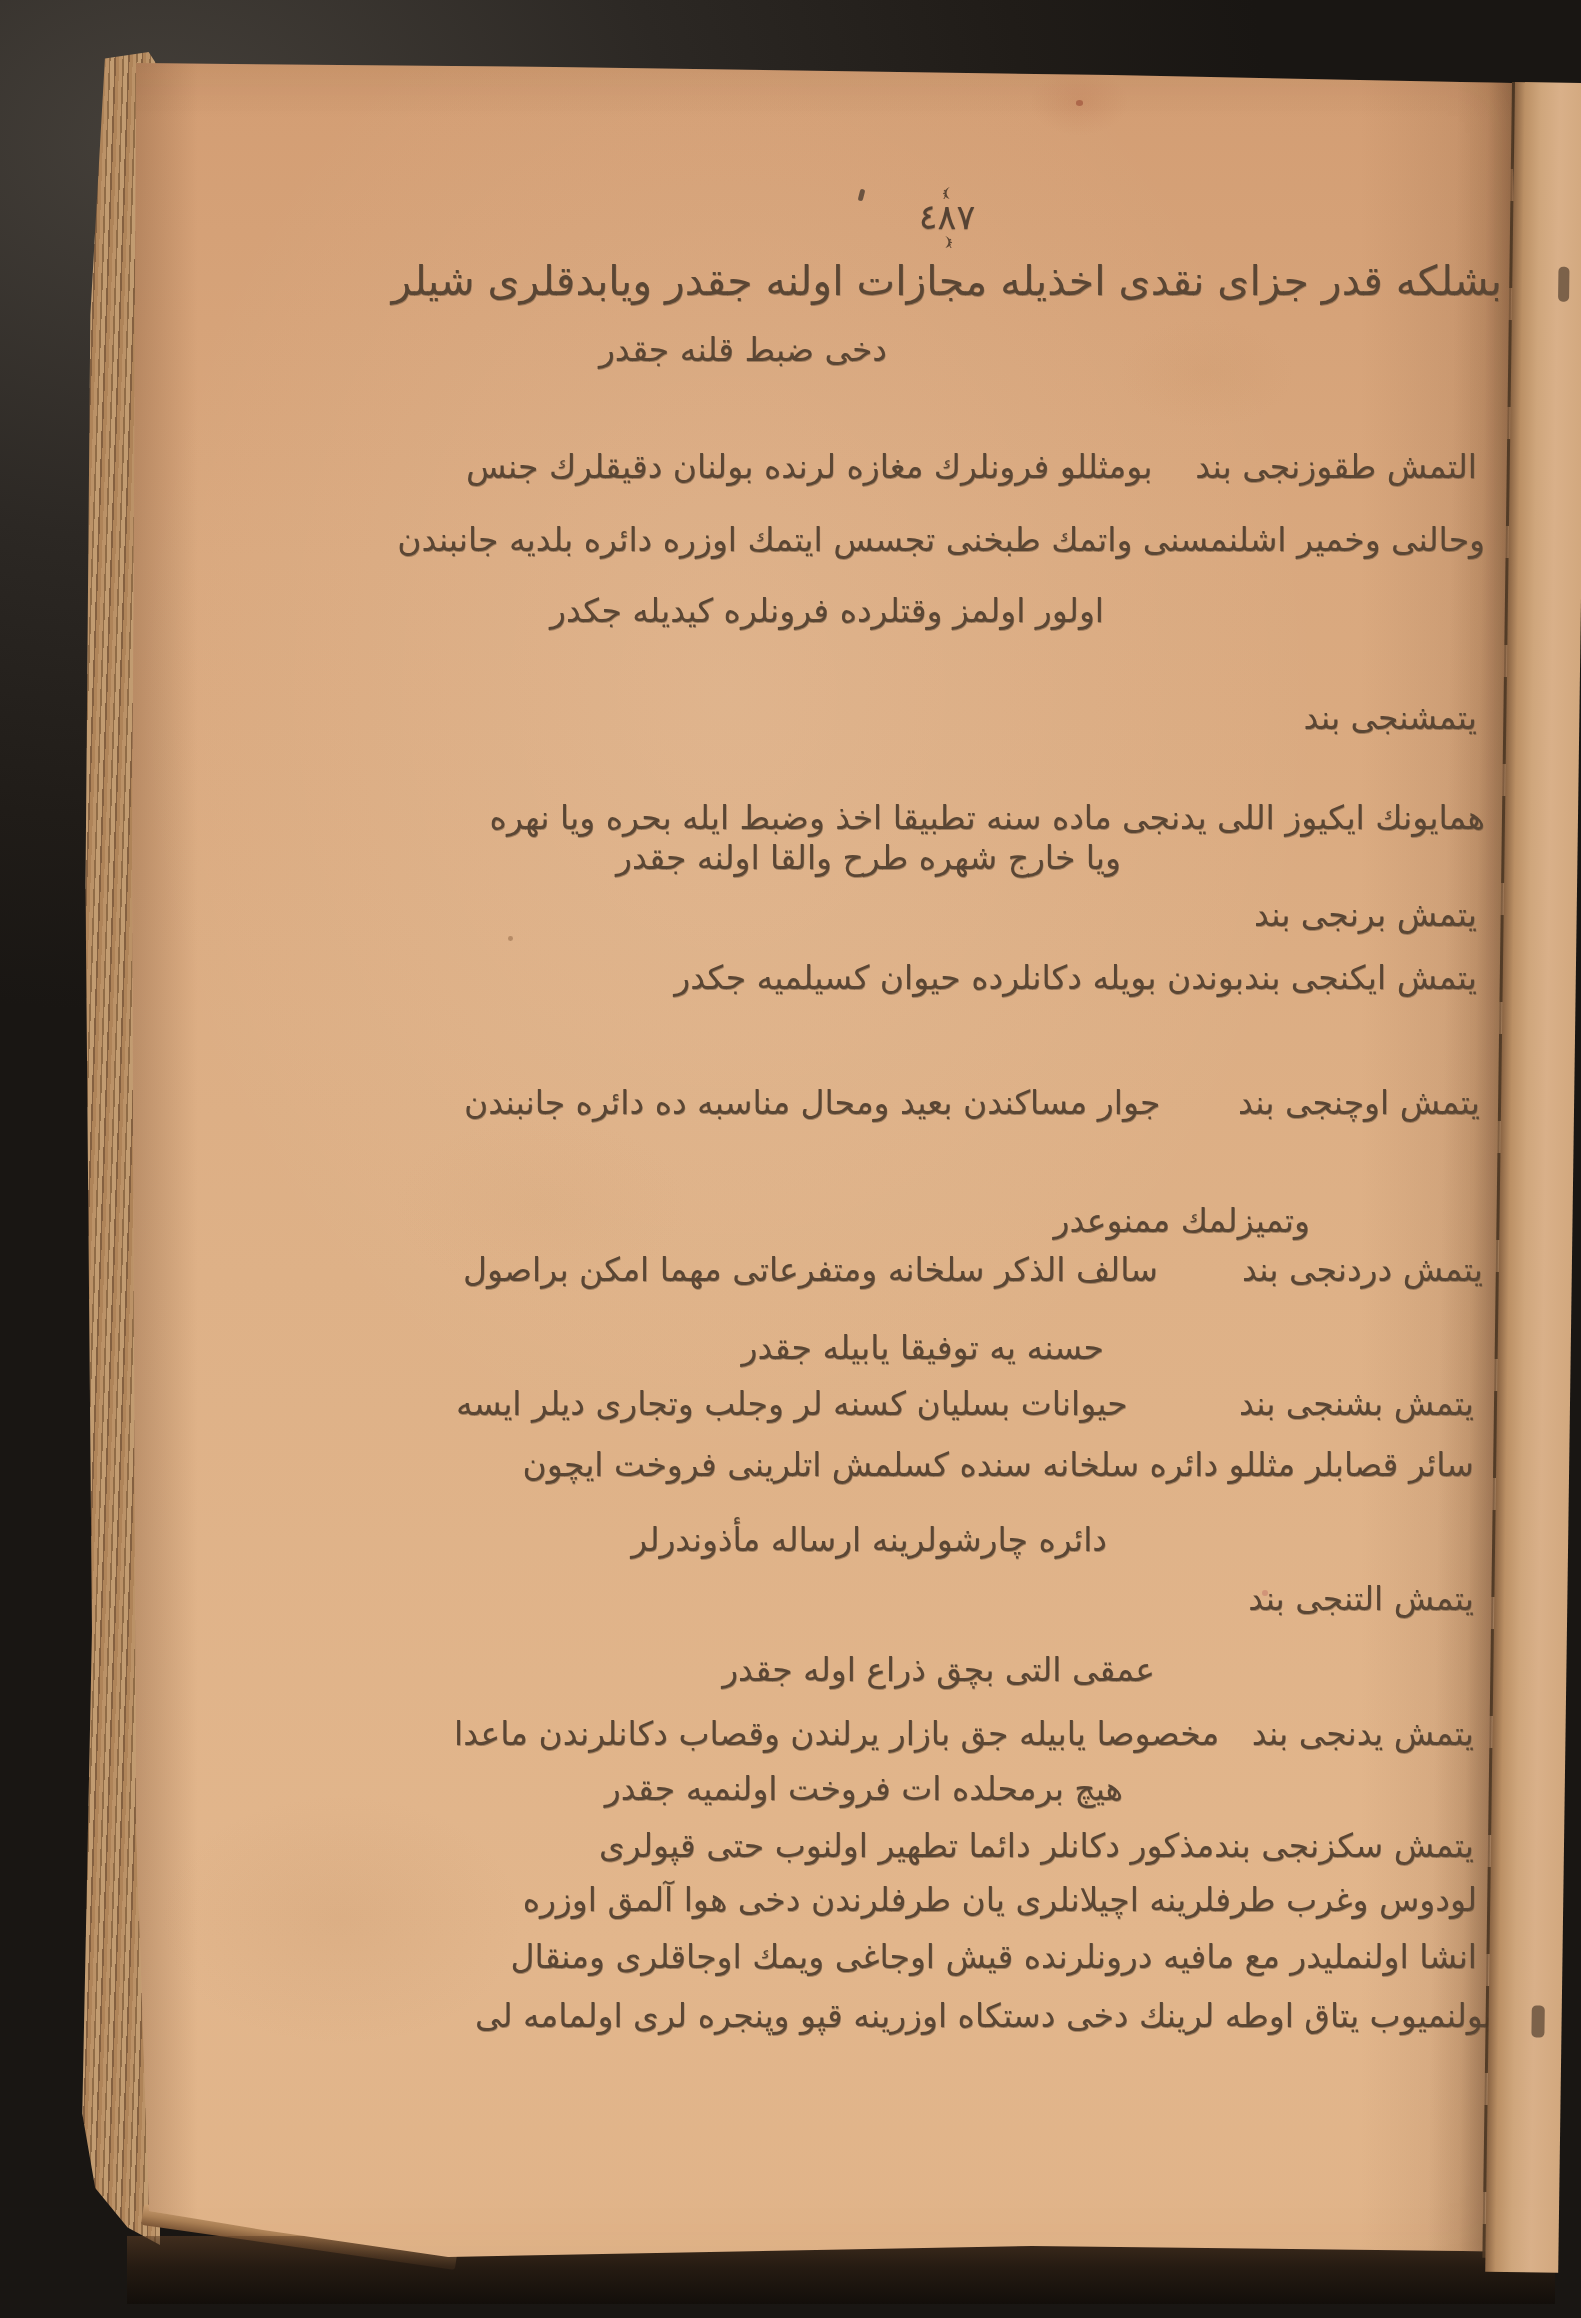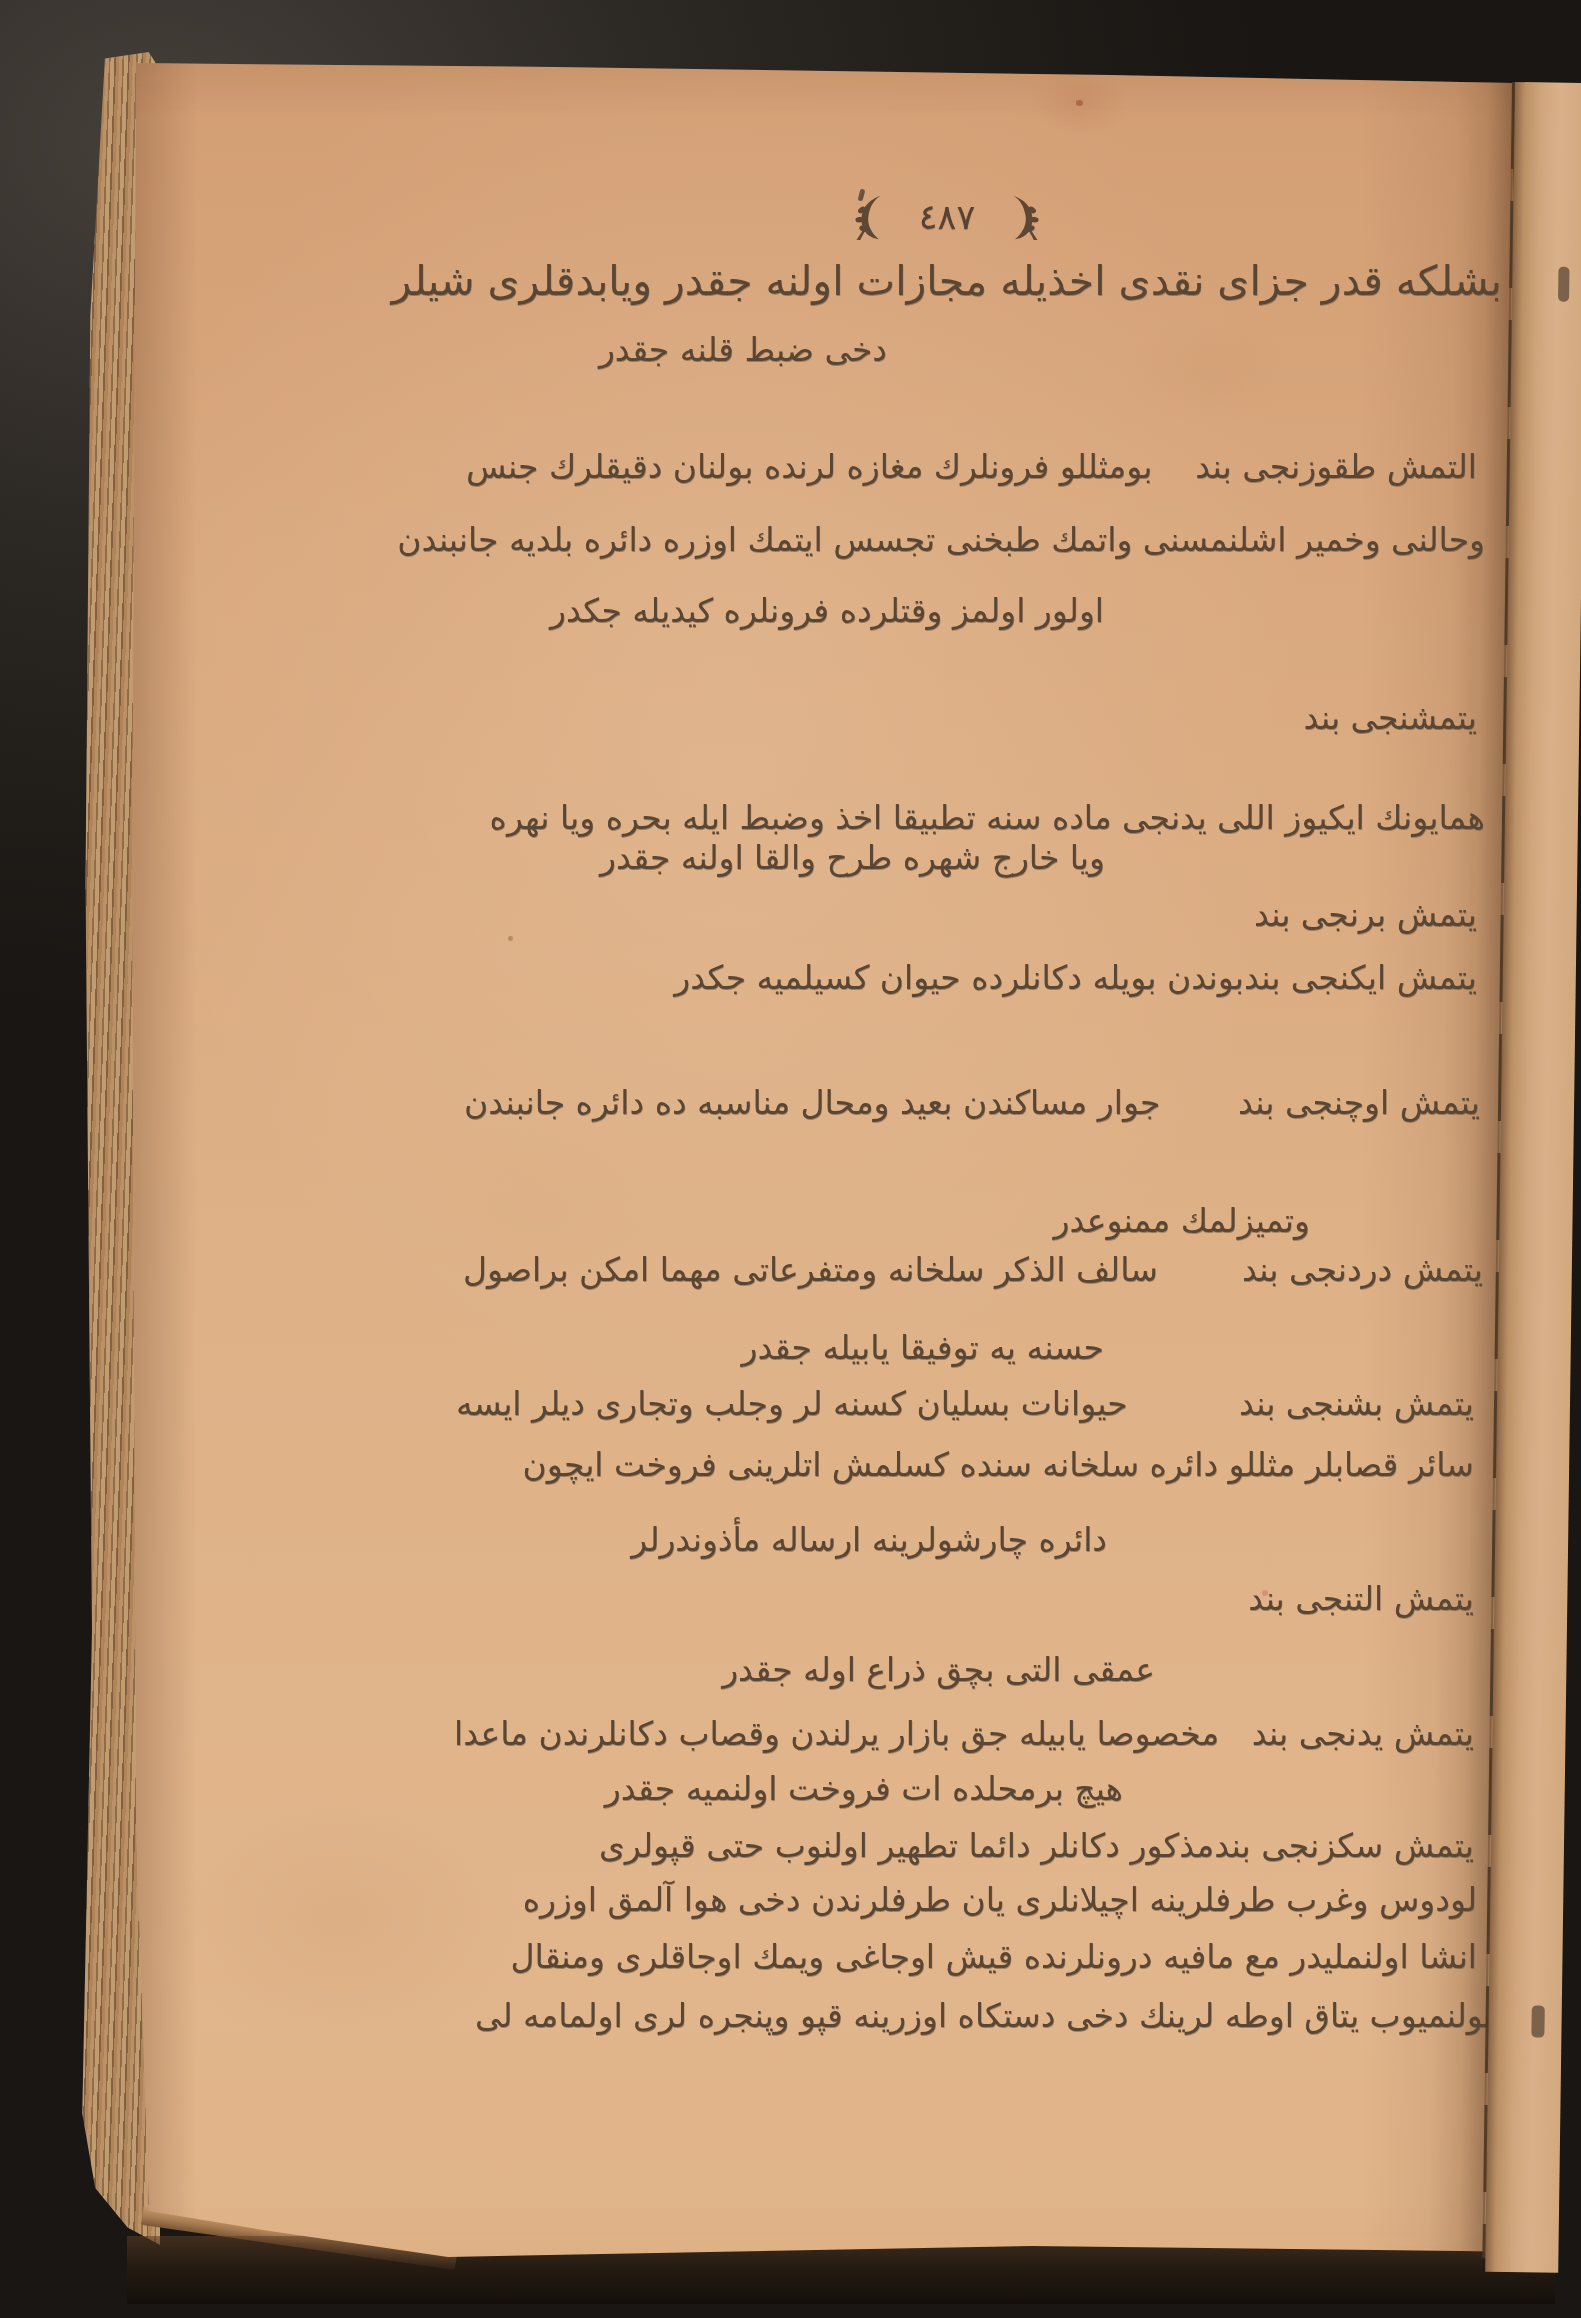--- a/index.html
+++ b/index.html
@@ -41,21 +41,21 @@
   .gutter-crease{position:absolute;left:1512px;top:82px;width:4px;height:2176px;
     background:repeating-linear-gradient(180deg,rgba(78,56,36,.95) 0 87px,rgba(78,56,36,.35) 87px 119px);
     transform:rotate(.78deg);transform-origin:top left;}
   .facing-sliver{position:absolute;left:1515px;top:82px;width:73px;height:2190px;
     background:linear-gradient(90deg,#8a6443 0%,#bb9065 14%,#cfa67c 36%,#d9b089 62%,#d2a87e 100%);
     transform:rotate(.78deg);transform-origin:top left;}
   .sliver-ink{position:absolute;background:#5d4836;border-radius:4.8px;opacity:.75;}
 
   
   .header{position:absolute;left:855px;top:186px;width:184px;height:62px;
-    display:flex;align-items:center;justify-content:space-between;direction:ltr;}
+    display:flex;align-items:center;direction:ltr;flex-direction:column;}
   .orn{width:33px;height:49px;}
   .orn path,.orn ellipse{fill:#5e4734;}
   .orn.flip{transform:scaleX(-1);}
   .pagenum{font-size:35px;color:#564334;letter-spacing:2.4px;line-height:1;
     text-shadow:0 0.8px 0.8px rgba(90,66,45,.4);}
   .tick{position:absolute;left:859px;top:189px;width:4.8px;height:12px;background:#6b5340;
     border-radius:2.4px;transform:rotate(14deg);}
 
   
   .t{position:absolute;direction:rtl;white-space:nowrap;color:#5a4634;
@@ -103,21 +103,21 @@
       <span class="albl">التمش طقوزنجى بند</span>
       <span>بومثللو فرونلرك مغازه لرنده بولنان دقيقلرك جنس</span>
     </div>
     <div class="t" style="top:514px;right:96px;width:1023px">وحالنى وخمير اشلنمسنى واتمك طبخنى تجسس ايتمك اوزره دائره بلديه جانبندن</div>
     <div class="t" style="top:585px;right:477px;width:373px">اولور اولمز وقتلرده فرونلره كيديله جكدر</div>
 
     <div class="t lbl" style="top:692px;right:104px;width:1013px">
       <span class="albl">يتمشنجى بند</span>
     </div>
     <div class="t" style="top:792px;right:96px;width:1027px">همايونك ايكيوز اللى يدنجى ماده سنه تطبيقا اخذ وضبط ايله بحره ويا نهره</div>
-    <div class="t" style="top:832px;right:476px;width:341px">ويا خارج شهره طرح والقا اولنه جقدر</div>
+    <div class="t" style="top:832px;right:460px;width:341px">ويا خارج شهره طرح والقا اولنه جقدر</div>
 
     <div class="t lbl" style="top:889px;right:104px;width:667px">
       <span class="albl">يتمش برنجى بند</span>
     </div>
     <div class="t lbl" style="top:952px;right:104px;width:714px">
       <span class="albl">يتمش ايكنجى بند</span>
       <span>بوندن بويله دكانلرده حيوان كسيلميه جكدر</span>
     </div>
 
     <div class="t lbl" style="top:1077px;right:101px;width:1016px">

